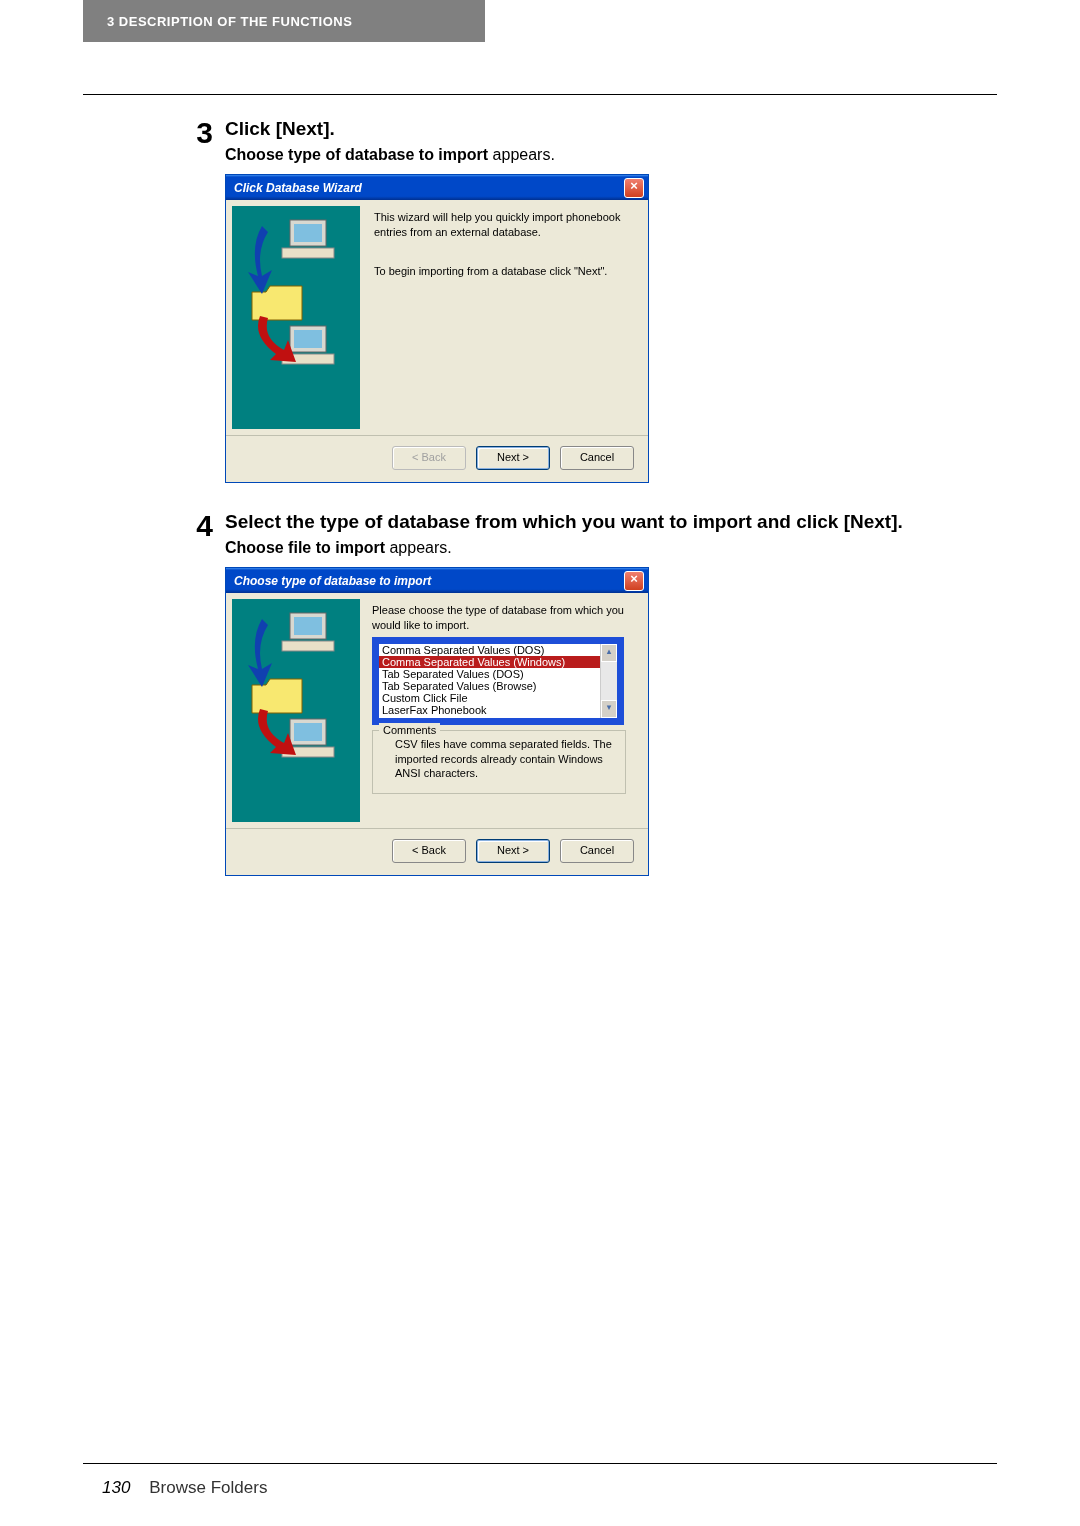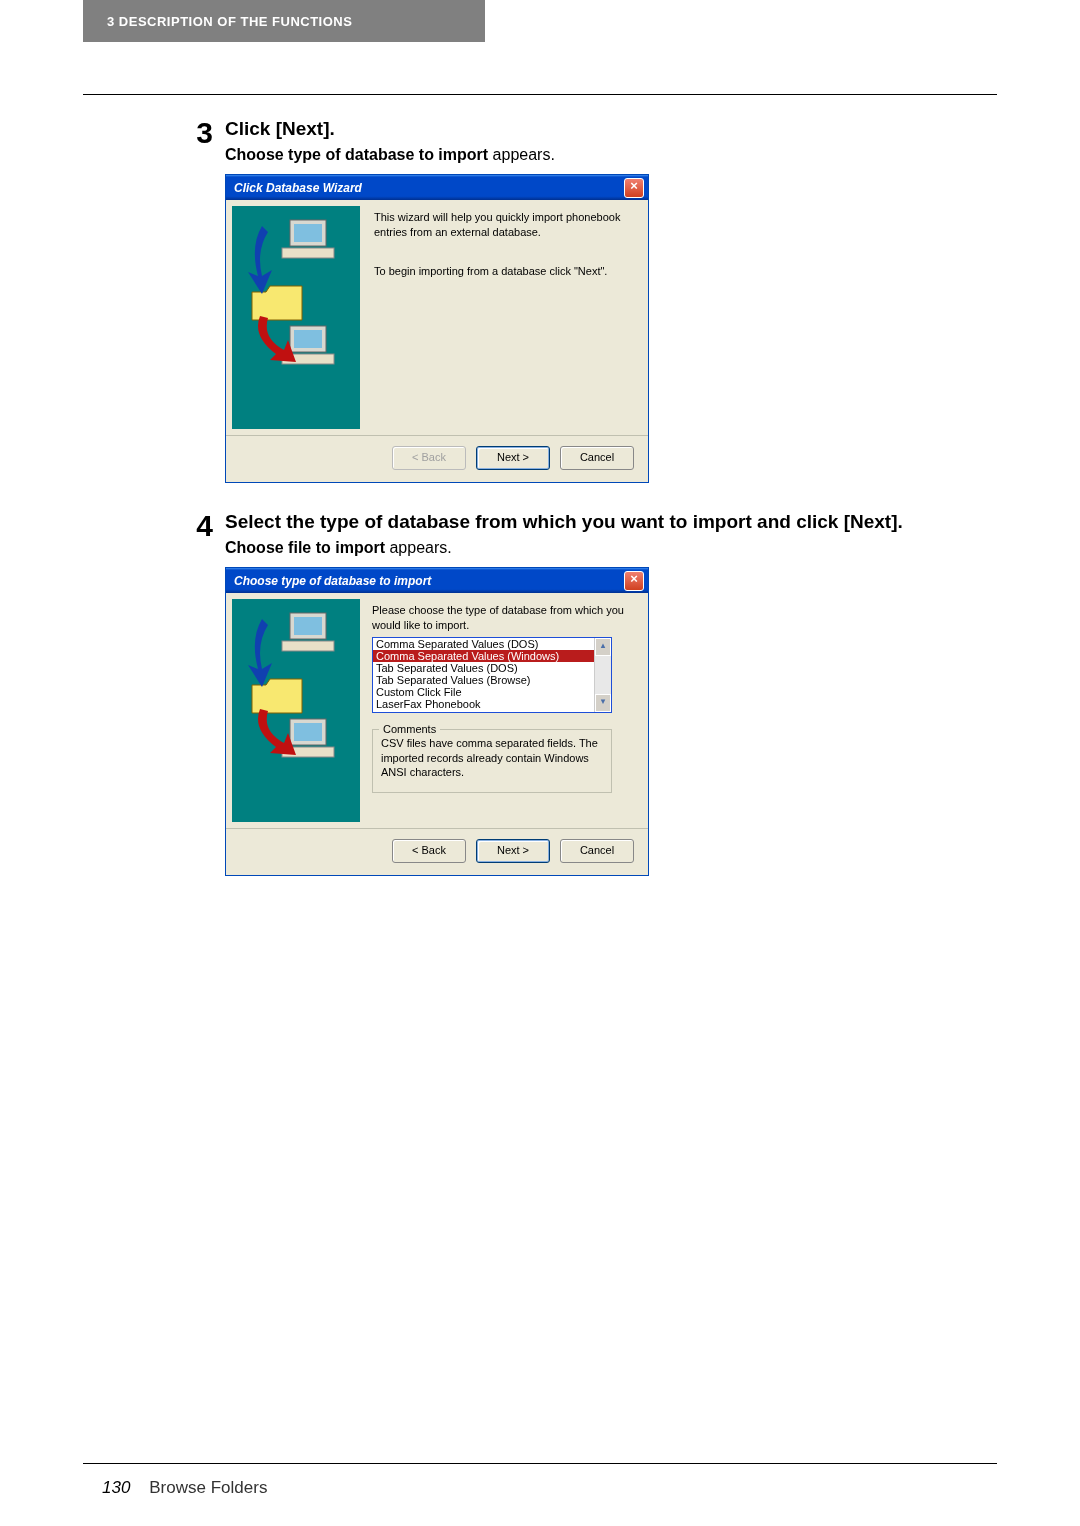--- a/index.html
+++ b/index.html
@@ -116,21 +116,21 @@
   }
   .body-text {
     padding: 10px 10px 6px 6px;
     flex: 1;
     font-size: 11px;
     line-height: 1.35;
     color: #000;
   }
   .body-text p { margin: 0 0 24px 2px; }
   .listbox {
-    border: 1px solid #1d4ed8;
+    border: 7px solid #1d4ed8;
     background: #fff;
     height: 74px;
     width: 238px;
     display: flex;
     margin-top: 4px;
   }
   .list-items {
     flex: 1;
     overflow: hidden;
   }
@@ -156,22 +156,22 @@
     height: 16px;
     background: #d4d0c8;
     border: 1px solid #fff;
     font-size: 9px;
     text-align: center;
     line-height: 12px;
     color: #4a6ea9;
   }
   .fieldset {
     border: 1px solid #c0c0b0;
-    margin-top: 16px;
-    padding: 6px 8px 12px 8px;
+    margin-top: 5px;
+    padding: 6px 8px 12px 22px;
     position: relative;
     width: 222px;
   }
   .legend {
     position: absolute;
     top: -8px;
     left: 6px;
     background: #ece9d8;
     padding: 0 4px;
     font-size: 11px;

